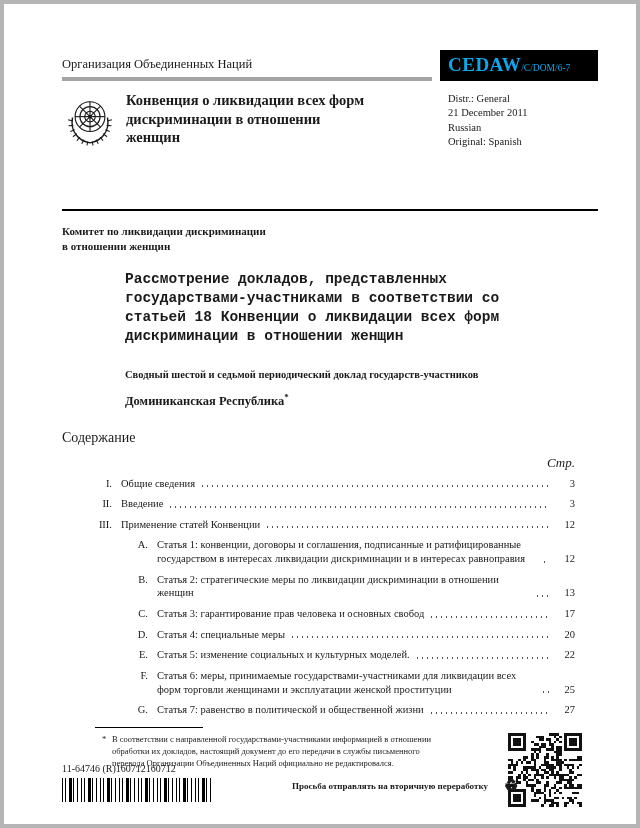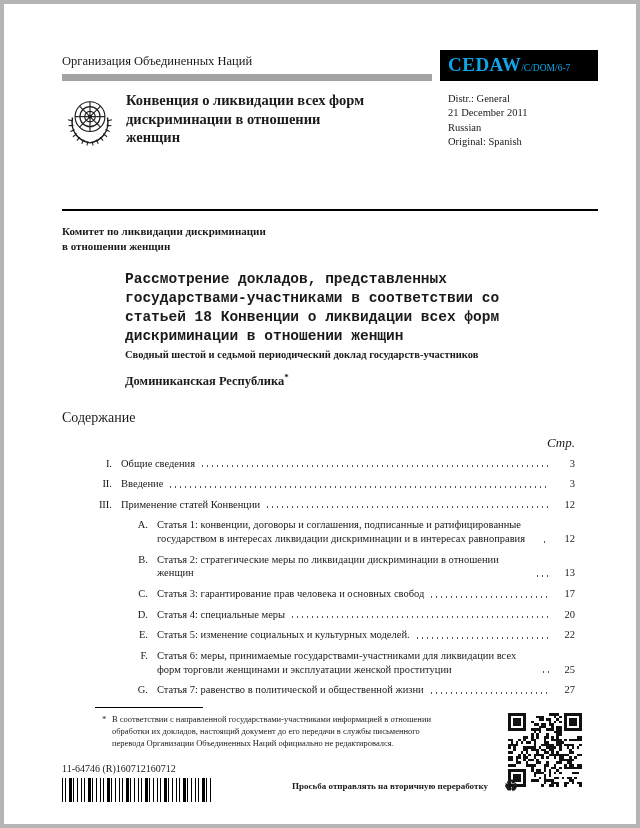--- a/index.html
+++ b/index.html
@@ -25,21 +25,21 @@
 
   
   .org-row {
     display: flex;
     align-items: flex-end;
   }
   .org-name {
     flex: 1;
     font-size: 12.5px;
     padding-bottom: 5px;
-    border-bottom: 7px solid #a3a3a3;
+    border-bottom: 4px solid #a3a3a3;
   }
   .doc-symbol-box {
     background: #000;
     color: #0ea5e9;
     width: 158px;
     box-sizing: border-box;
     padding: 4px 8px 5px 8px;
     margin-left: 8px;
     white-space: nowrap;
   }
@@ -87,21 +87,21 @@
   .main-title {
     margin-top: 17px;
     margin-left: 63px;
     width: 424px;
     font-size: 14.5px;
     font-weight: bold;
     line-height: 1.3;
     font-family: Liberation Mono, monospace;
   }
   .subtitle {
-    margin-top: 4px;
+    margin-top: 24px;
     margin-left: 63px;
     font-size: 10.5px;
     font-weight: bold;
   }
   .country {
     margin-top: 12px;
     margin-left: 63px;
     font-size: 12.5px;
     font-weight: bold;
   }

